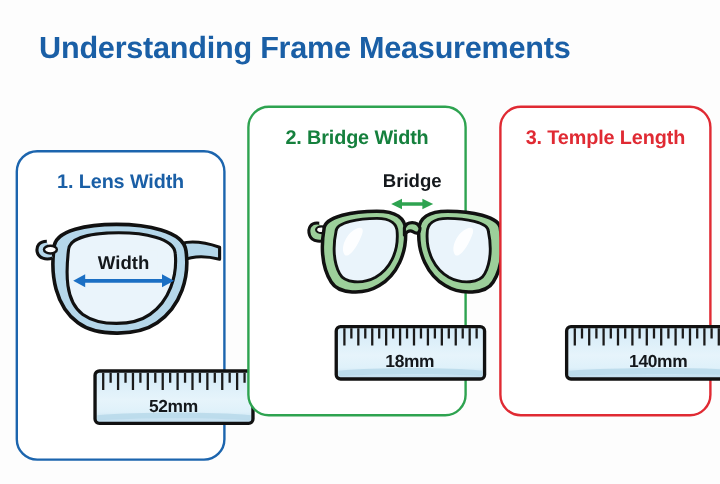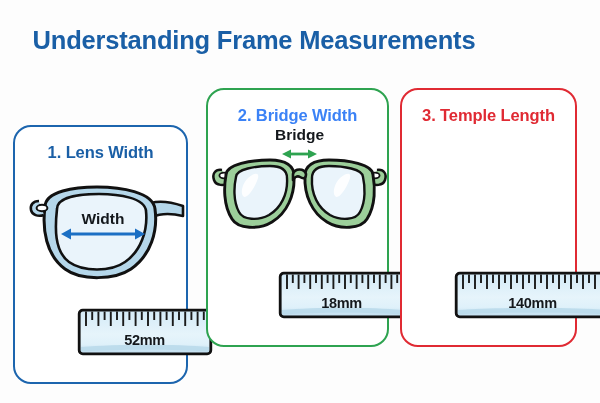--- a/index.html
+++ b/index.html
@@ -34,43 +34,43 @@
     position: absolute;
     top: 88px;
     height: 259px;
     border-radius: 18px;
     background: #ffffff;
     box-sizing: border-box;
     border: 2.4px solid #000;
   }
   #card-lens  { left: 13px;  width: 175px; border-color: #1c65ae; margin-top: 37px; }
   #card-bridge{ left: 206px; width: 183px; border-color: #2ea350; }
-  #card-temple{ left: 400px; width: 177px; border-color: #e02a33; }
+  #card-temple{ left: 416px; width: 177px; border-color: #e02a33; }
 
   .card-title {
     position: absolute;
     top: 16px;
     left: 0;
     width: 100%;
     text-align: center;
     font-size: 16.5px;
     font-weight: bold;
     letter-spacing: -0.1px;
   }
   #card-lens   .card-title { color: #1a5fa6; }
-  #card-bridge .card-title { color: #3b82f6; }
+  #card-bridge .card-title { color: #15803d; }
   #card-temple .card-title { color: #e02a33; }
 
   .art {
     position: absolute;
     left: 0;
     width: 100%;
   }
   #art-lens   { top: 46px; height: 120px; text-align: center; }
-  #art-bridge { top: 28px; height: 124px; }
+  #art-bridge { top: 44px; height: 124px; margin-left: 44px; }
   #art-temple { top: 44px; height: 126px; }
 
   .ruler-wrap {
     position: absolute;
     bottom: 22px;
     left: 0;
     width: 100%;
     display: flex;
     justify-content: center;
     padding-left: 44px;

